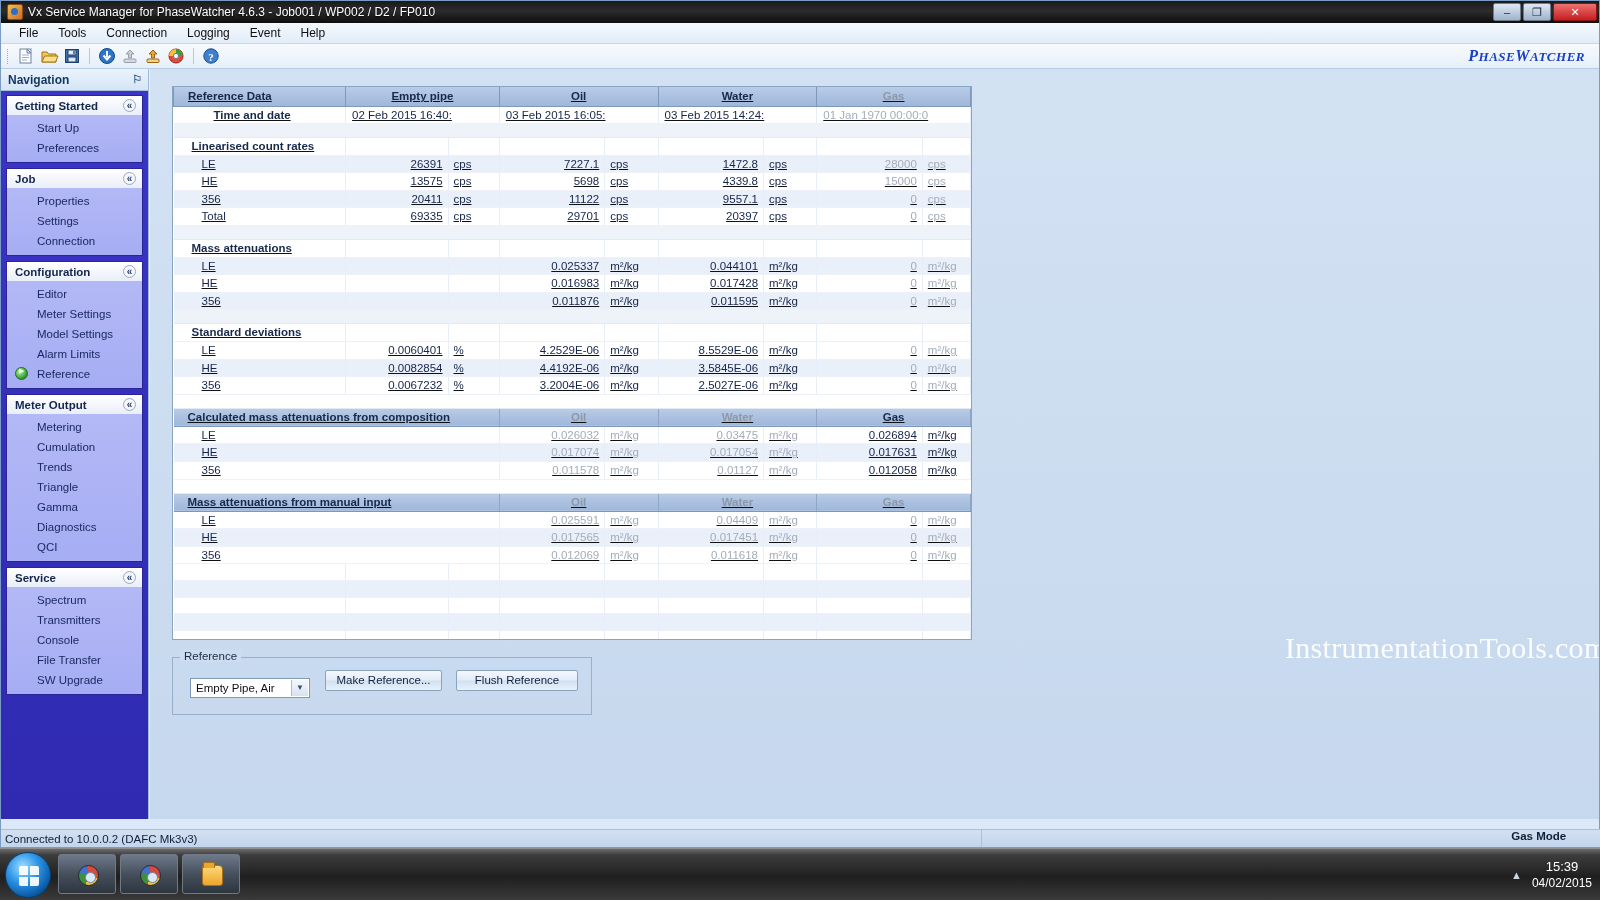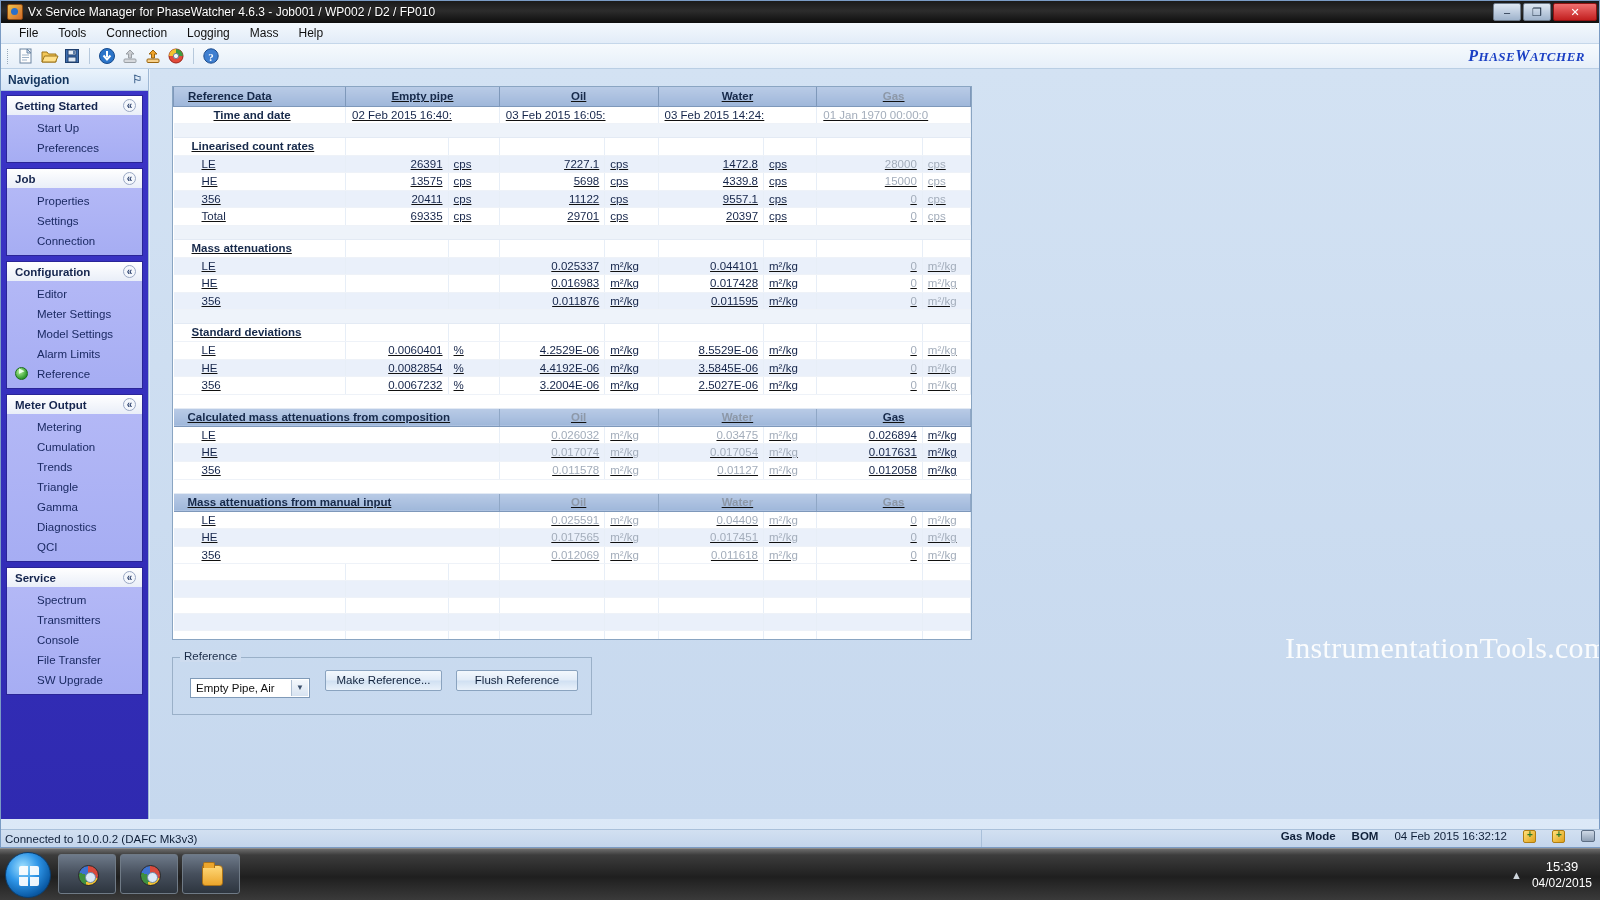--- a/index.html
+++ b/index.html
@@ -251,21 +251,21 @@
   #statusbar {
     position:absolute; left:0; bottom:0; width:1600px; height:18px;
     background:linear-gradient(180deg,#d2e0f1,#c3d5ec);
     border-top:1px solid #a9c0da;
     display:flex; align-items:center; font-size:11.5px; color:#0f1f38;
   }
   #status-left { padding-left:4px; }
   #status-sep { position:absolute; left:980px; top:0; bottom:0; width:1px; background:#a9c0da; }
   #status-right {
     position:absolute; right:6px; top:0; height:18px;
-    display:flex; gap:16px;
+    display:flex; align-items:center; gap:16px;flex-direction:column;
   }
   #status-right b { font-weight:bold; }
   .st-ico { width:13px; height:13px; border-radius:2px;
             background:linear-gradient(135deg,#ffe07a,#e0a21b); border:1px solid #b07d12;
             position:relative; }
   .st-ico.green:after{ content:"+"; position:absolute; left:3px; top:-2px;
                        color:#2a7b2a; font-size:10px; font-weight:bold; }
   .st-net { width:14px; height:12px;
             background:linear-gradient(180deg,#cfd9e6,#8fa0b5);
             border:1px solid #5d6e84; border-radius:2px; }
@@ -327,21 +327,21 @@
       <div>❐</div>
       <div class="close">✕</div>
     </div>
   </div>
 
   <div id="menubar">
     <div class="menu-item">File</div>
     <div class="menu-item">Tools</div>
     <div class="menu-item">Connection</div>
     <div class="menu-item">Logging</div>
-    <div class="menu-item">Mass</div>
+    <div class="menu-item">Event</div>
     <div class="menu-item">Help</div>
   </div>
 
   <div id="toolbar">
     <div class="tb-grip"></div>
 
     <span class="tbicon">
       <svg width="20" height="20" viewBox="0 0 20 20">
           <rect x="4" y="3" width="11" height="14" fill="#fdfdfd" stroke="#6b83a0"></rect>
           <path d="M11 3 L15 7 L11 7 Z" fill="#cfe0f2" stroke="#6b83a0"></path>

